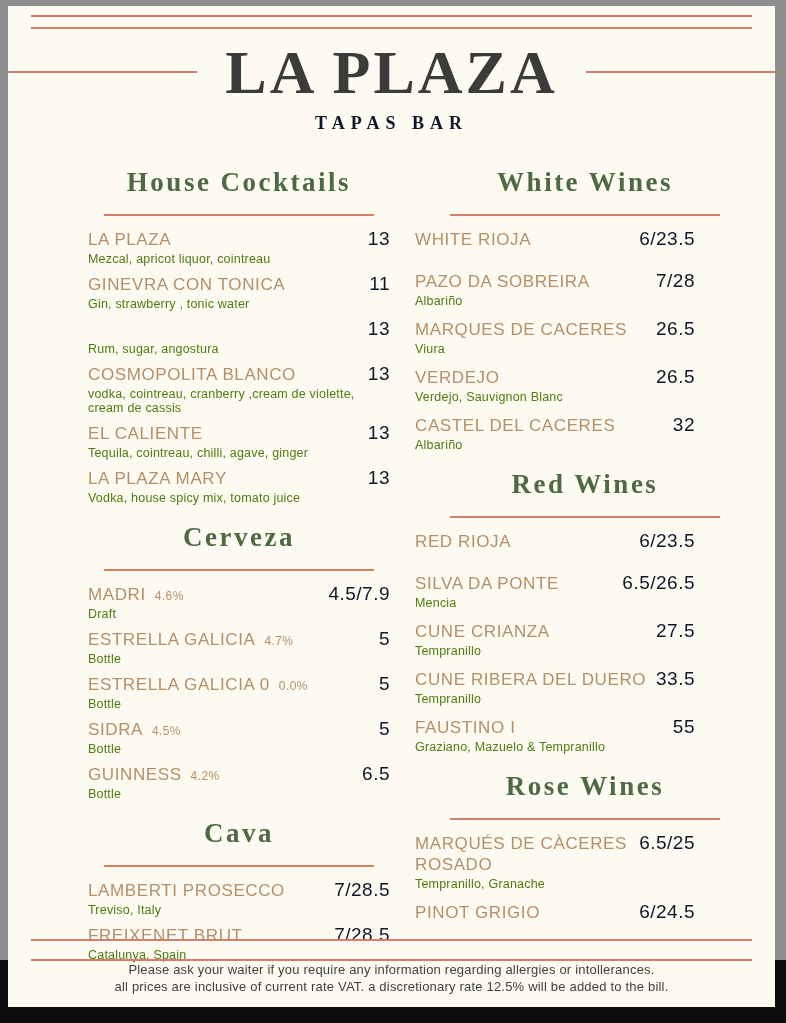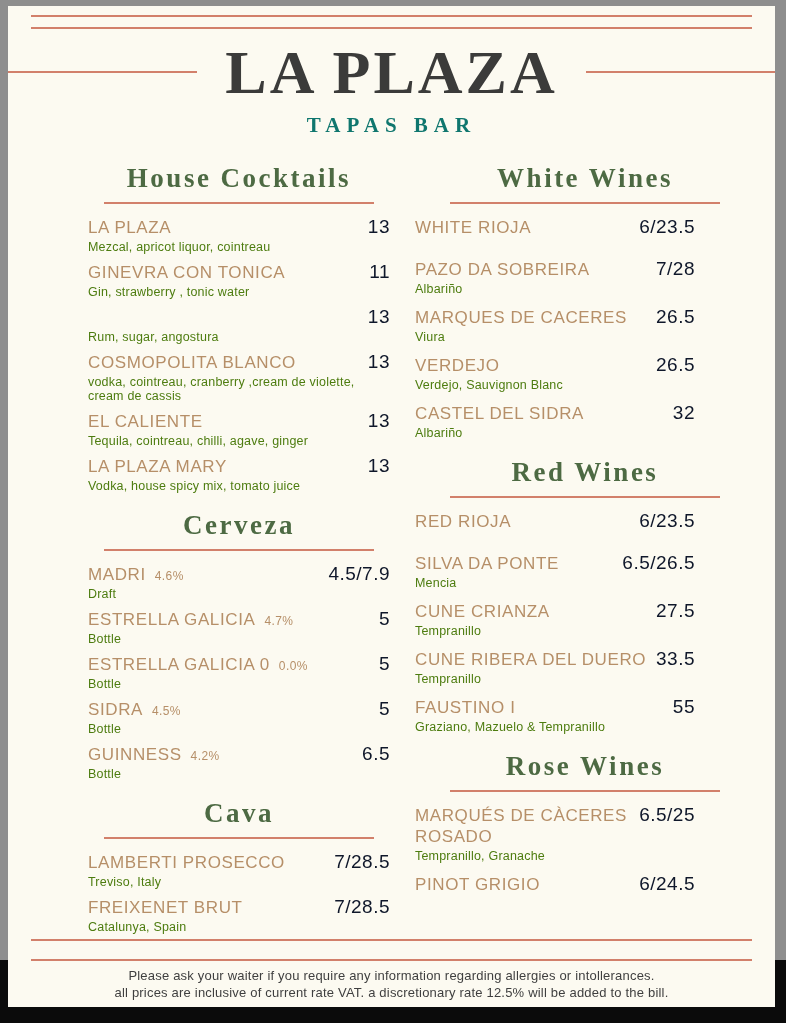--- a/index.html
+++ b/index.html
@@ -21,49 +21,49 @@
   .side-line{flex:1;height:2px;background:#d2806b;}
   .side-line.left{margin-right:28px;}
   .side-line.right{margin-left:28px;}
   .page-title{
     margin:0;font-family:"Liberation Serif", serif;font-weight:600;
     font-size:62px;line-height:66px;color:#3b3b3a;letter-spacing:3px;white-space:nowrap;
   }
   .subtitle{
     text-align:center;margin-top:8px;
     font-family:"Liberation Serif", serif;font-weight:700;
-    font-size:21px;color:#0f766e;letter-spacing:6px;
+    font-size:18px;color:#0f172a;letter-spacing:6px;
   }
 
   .columns{display:flex;margin:16px 20px 0 80px;gap:25px;}
   .col-left{width:302px;}
   .col-right{width:340px;}
 
   .menu-section{margin-top:16px;}
   .menu-section:first-child{margin-top:0;}
   .section-title{
-    margin:8px;text-align:center;
+    margin:16px;text-align:center;
     font-family:"Liberation Serif", serif;font-weight:700;
     font-size:27px;line-height:32px;color:#4d6a43;letter-spacing:2.5px;
   }
   .section-rule{height:2px;background:#d2806b;width:270px;margin:4px auto 12px auto;}
 
   .item{margin-bottom:7px;}
   .col-right .item{margin-bottom:10px;}
   .item.no-desc{margin-bottom:20px;}
   .item-line{display:flex;align-items:baseline;}
   .item-name{font-size:17px;line-height:21px;color:#b68f68;letter-spacing:0.6px;}
   .item-abv{font-size:12px;color:#b68f68;margin-left:9px;letter-spacing:0.4px;}
   .item-price{margin-left:auto;font-size:19px;color:#0f172a;letter-spacing:0.5px;white-space:nowrap;}
   .col-right .item-price{margin-right:60px;}
   .item-desc{font-size:12.5px;line-height:14px;color:#4d7c0f;margin-top:2px;letter-spacing:0.2px;}
 
   .bottom-rules{position:absolute;left:23px;right:23px;bottom:46px;}
   .bottom-rules .rule + .rule{margin-top:18px;}
-  .footer-note{position:absolute;left:0;right:0;bottom:6px;text-align:center;}
+  .footer-note{position:absolute;left:0;right:0;bottom:12px;text-align:center;}
   .footer-note div{font-size:13px;line-height:17px;color:#3f3f3f;letter-spacing:0.2px;}
 </style>
 </head>
 <body>
 
 <div class="frame">
   <div class="page">
 
     <div class="top-rules">
       <div class="rule"></div>
@@ -249,21 +249,21 @@
     <div class="item-line">
       <span class="item-name">VERDEJO</span>
 
       <span class="item-price">26.5</span>
     </div>
     <div class="item-desc">Verdejo, Sauvignon Blanc</div>
   </div>
 
   <div class="item">
     <div class="item-line">
-      <span class="item-name">CASTEL DEL SIDRA</span>
+      <span class="item-name">CASTEL DEL CACERES</span>
 
       <span class="item-price">32</span>
     </div>
     <div class="item-desc">Albariño</div>
   </div>
 </div>
   </section>
 
   <section class="menu-section">
     <h2 class="section-title">Red Wines</h2>

